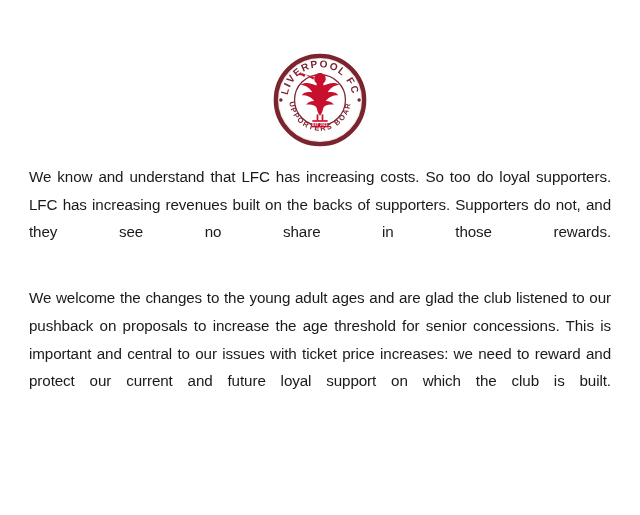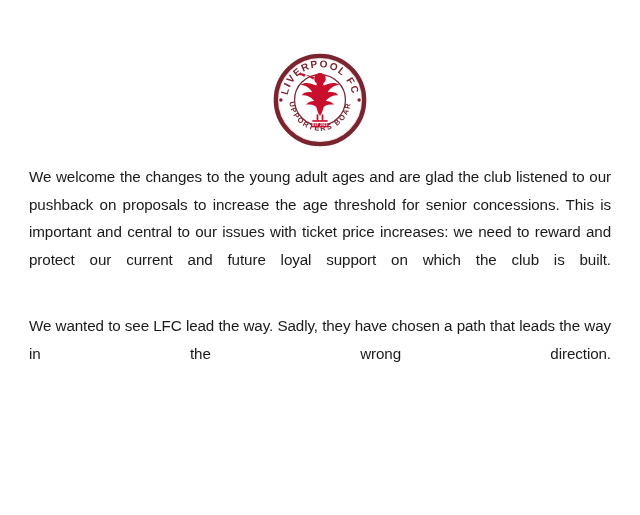--- a/index.html
+++ b/index.html
@@ -133,18 +133,18 @@
           <path d="M70 47 C 62 43 56 44 53 48 C 59 47 64 49 67 52 Z"></path>
         </g>
 
         <rect x="82" y="148" width="36" height="9" fill="#c8102e"></rect>
         <text x="100" y="155.2" text-anchor="middle" font-family="'Liberation Sans', sans-serif" font-size="6.4" font-weight="bold" fill="#ffffff" letter-spacing="0.5">EST 2022</text>
       </svg>
     </div>
   </div>
 
   <div class="statement">
+    <p class="para">We know and understand that LFC has increasing costs. So too do loyal supporters. LFC has increasing revenues built on the backs of supporters. Supporters do not, and they see no share in those rewards.</p>
     <p class="para">We welcome the changes to the young adult ages and are glad the club listened to our pushback on proposals to increase the age threshold for senior concessions. This is important and central to our issues with ticket price increases: we need to reward and protect our current and future loyal support on which the club is built.</p>
-    <p class="para">We wanted to see LFC lead the way. Sadly, they have chosen a path that leads the way in the wrong direction.</p>
 
   </div>
 
 </div>
 
 </body></html>

